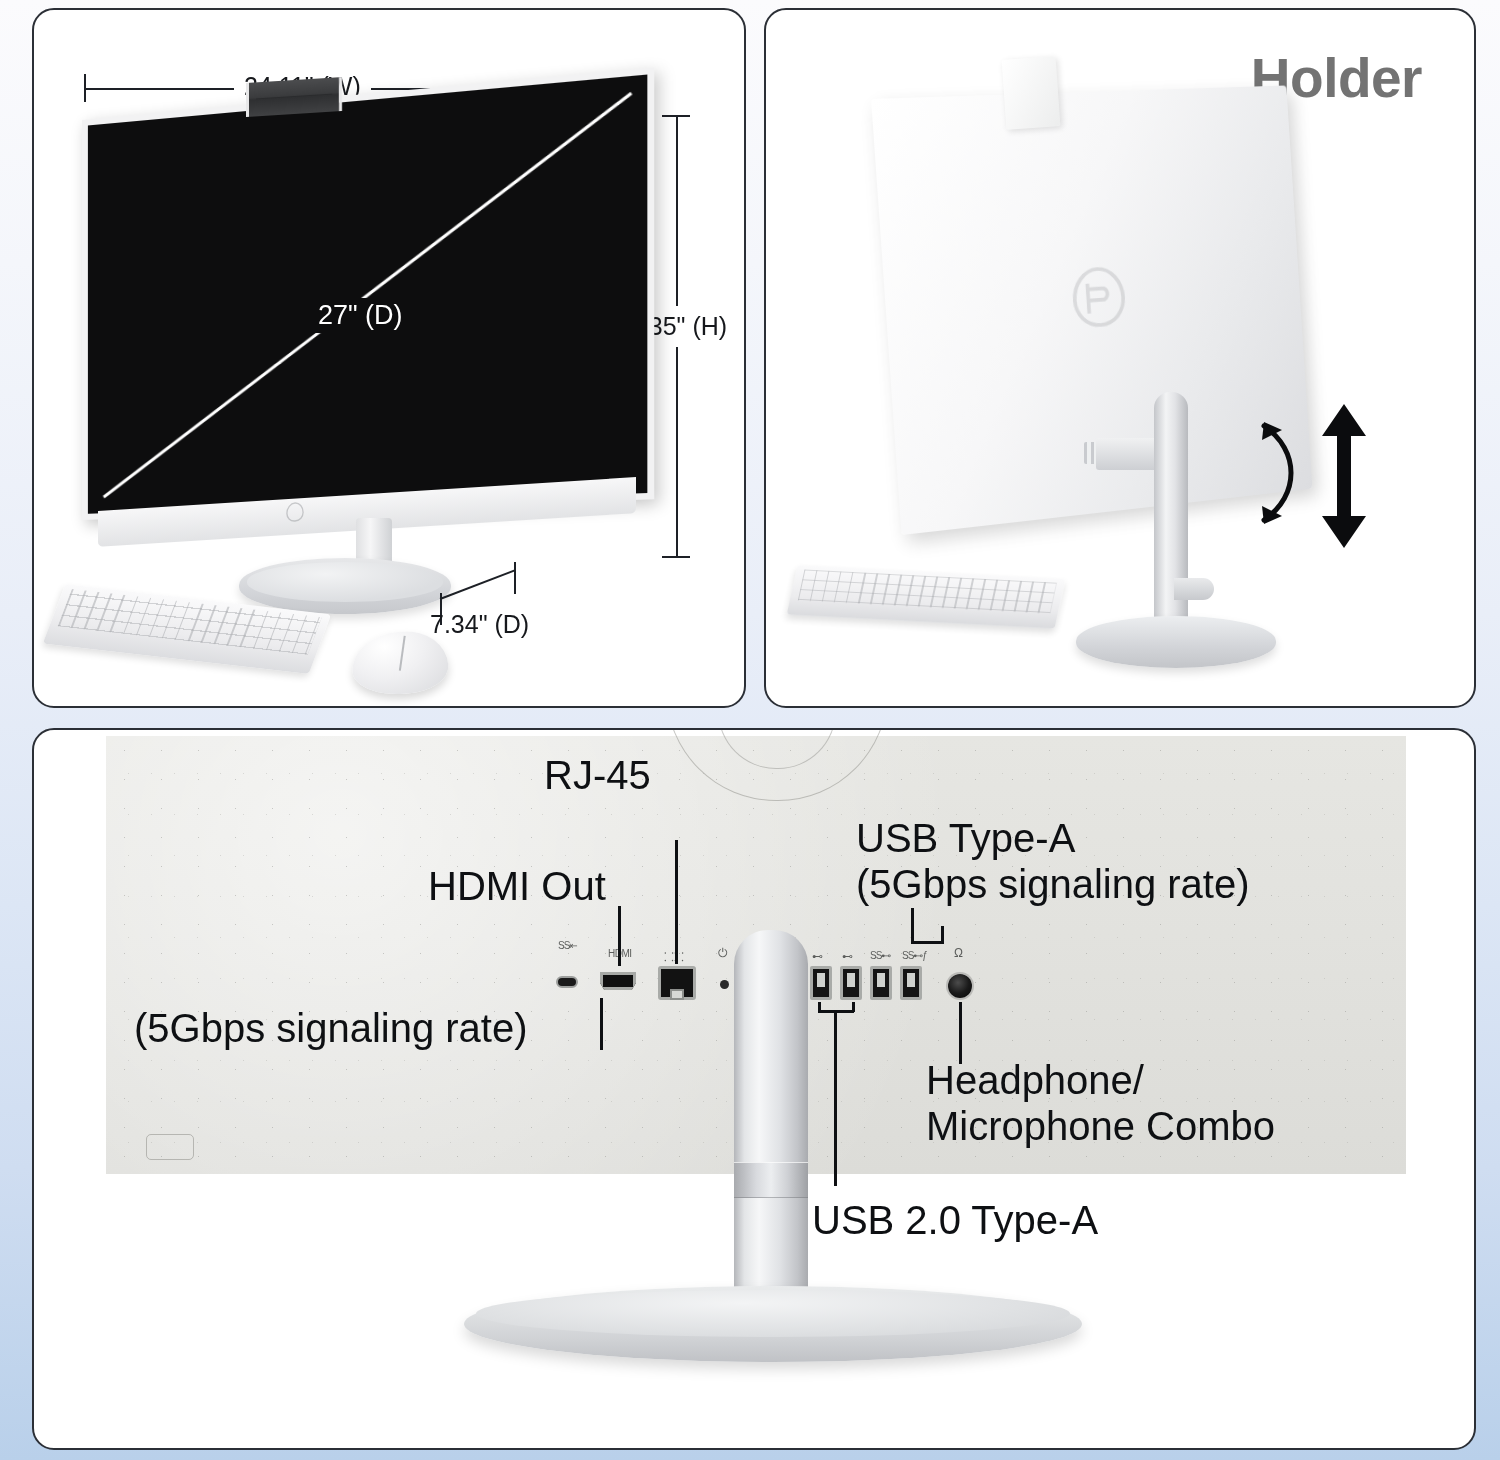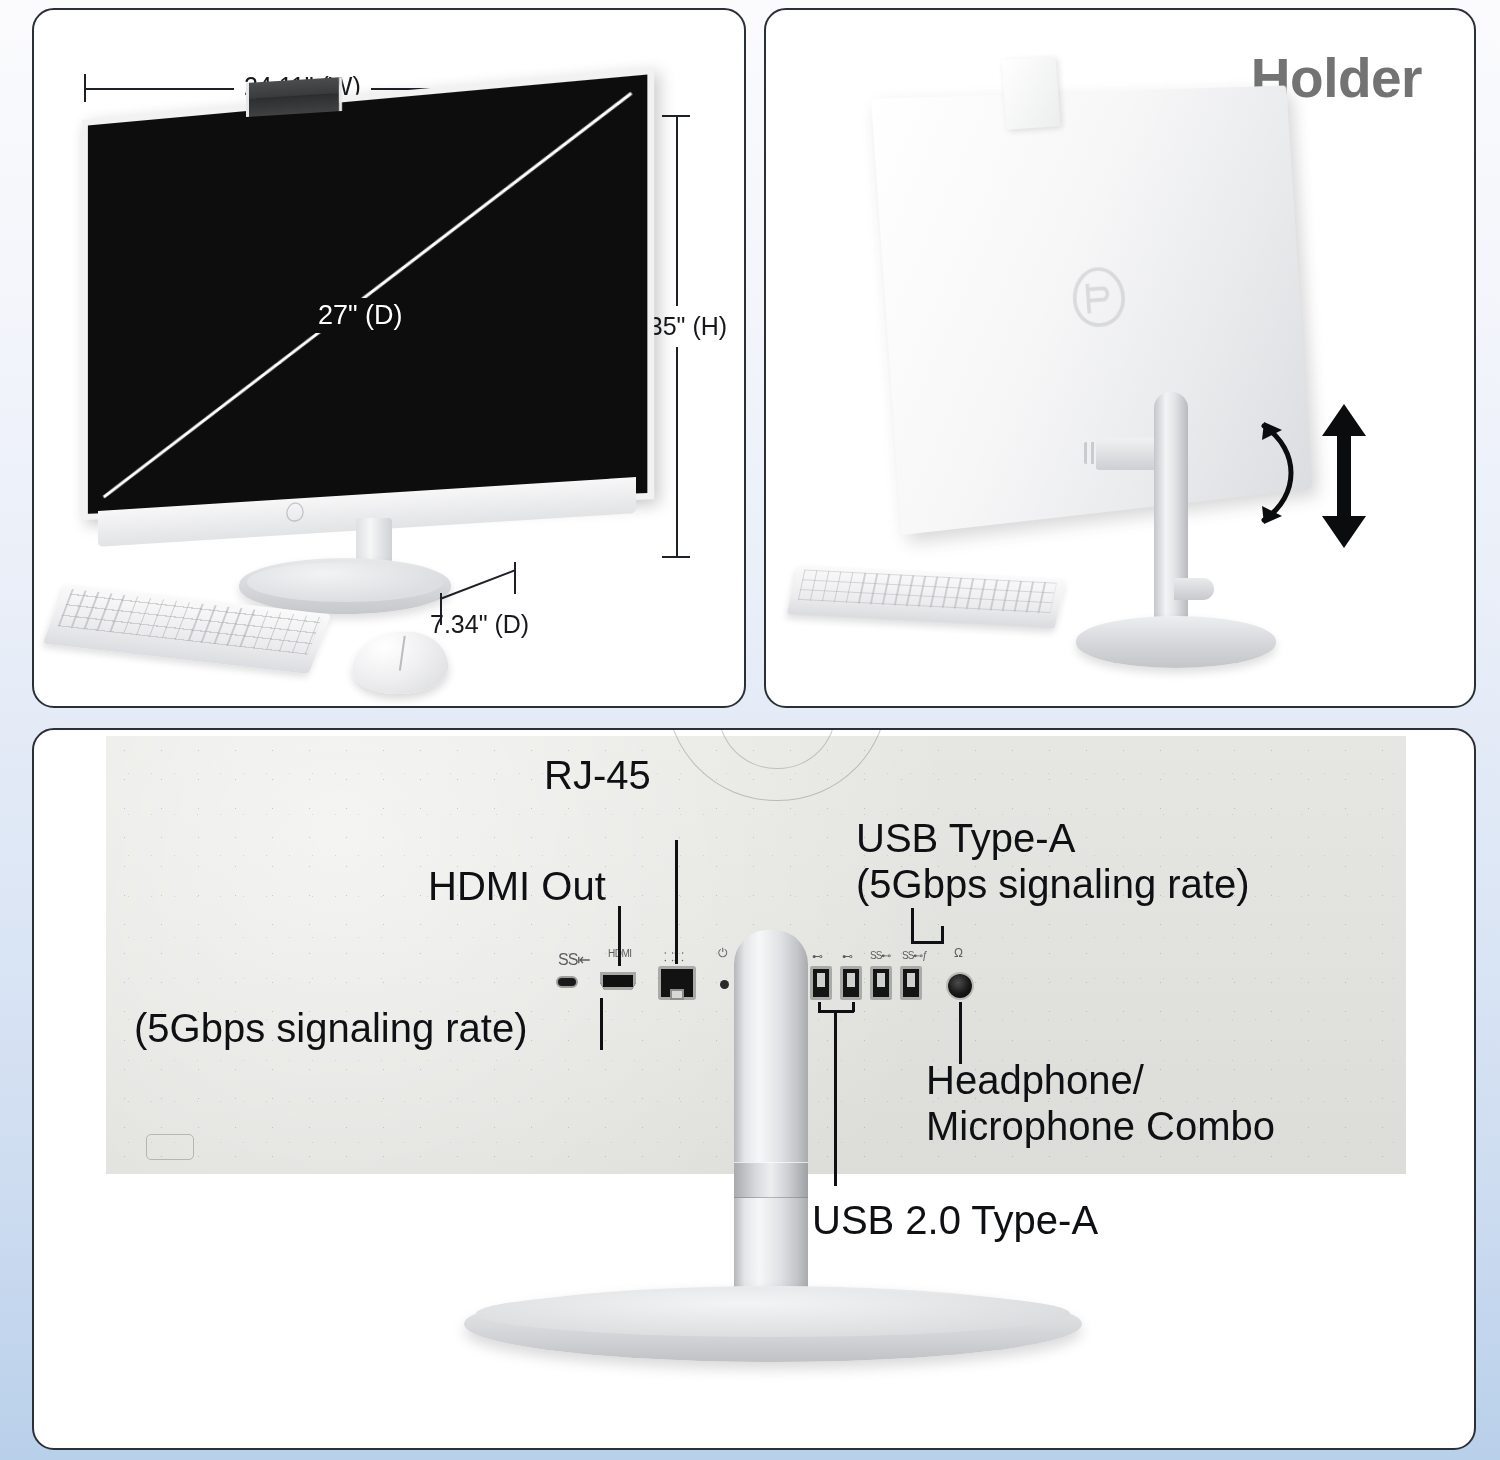--- a/index.html
+++ b/index.html
@@ -456,21 +456,21 @@
   </div>
 
   <div class="panel" id="panel-ports">
 
     <div id="ports-backcover">
       <div id="stand-arc"></div>
       <div id="stand-arc2"></div>
       <div id="cover-notch"></div>
     </div>
 
-    <div class="icon-gly" style="left:524px; top:220px; font-size:16px; color:#5c5e5c; letter-spacing:-1px;">SS⇤</div>
+    <div class="icon-gly" style="left:524px; top:210px; font-size:10px; color:#5c5e5c; letter-spacing:-1px;">SS⇤</div>
     <div class="icon-gly" style="left:574px; top:218px; font-size:10px; color:#5c5e5c; letter-spacing:-0.5px;">HDMI</div>
     <div class="icon-gly" style="left:630px; top:218px; font-size:12px; color:#5c5e5c;">⸬⸬</div>
     <div class="icon-gly" style="left:684px; top:216px; font-size:12px; color:#5c5e5c;">⏻</div>
 
     <div class="usbc-port" style="left:522px; top:246px;"></div>
     <div class="hdmi-port" style="left:566px; top:242px;"></div>
     <div class="rj45-port" style="left:624px; top:236px;"></div>
     <div class="pwr-dot" style="left:686px; top:250px;"></div>
 
     <div class="icon-gly" style="left:778px; top:220px; font-size:11px; color:#5c5e5c;">⊷</div>

